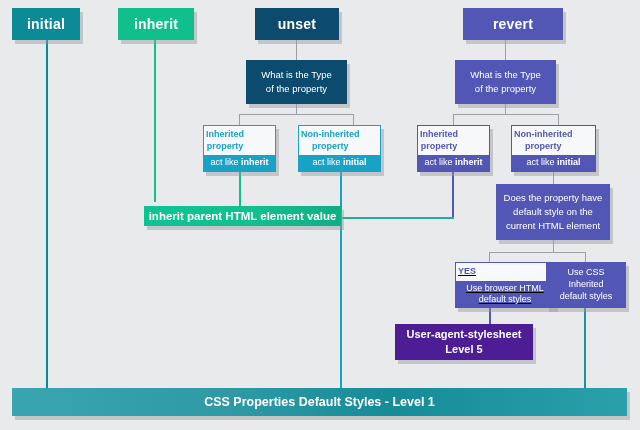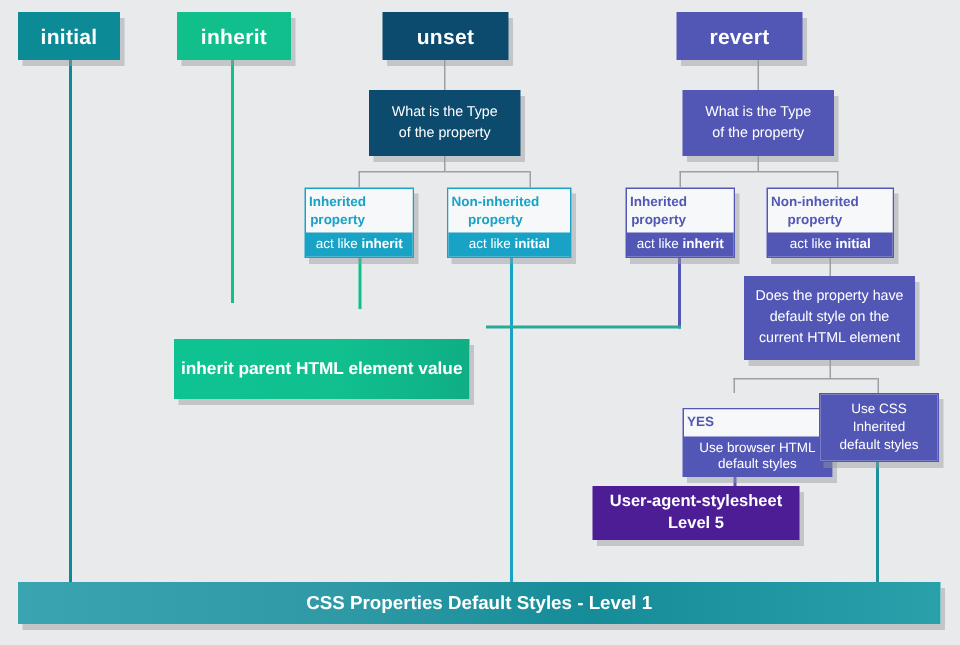--- a/index.html
+++ b/index.html
@@ -146,21 +146,21 @@
   </div>
 
   <div class="box pill c-green" style="left:118px;top:8px;width:76px;height:32px;">
     <span class="t">inherit</span>
   </div>
 
   <div class="box pill c-cyan" style="left:255px;top:8px;width:84px;height:32px;">
     <span class="t">unset</span>
   </div>
 
-  <div class="box pill c-purple" style="left:451px;top:8px;width:84px;height:32px;">
+  <div class="box pill c-purple" style="left:463px;top:8px;width:100px;height:32px;">
     <span class="t">revert</span>
   </div>
 
   <div class="box qbox c-cyan" style="left:246px;top:60px;width:101px;height:44px;">
     <div>
       <span>What is the </span><b>Type</b>
     </div>
     <div>of the property</div>
   </div>
 
@@ -220,21 +220,21 @@
   </div>
 
   <div class="box qbox c-purple" style="left:496px;top:184px;width:114px;height:56px;">
     <div>Does the property have</div>
     <div>
       <b>default style</b><span> on the</span>
     </div>
     <div>current HTML element</div>
   </div>
 
-  <div class="split s-purple" style="left:455px;top:272px;width:100px;height:46px;">
+  <div class="split s-purple" style="left:455px;top:262px;width:100px;height:46px;text-decoration:underline;">
     <div class="head">YES</div>
     <div class="foot">
       <span>
         <span>Use browser HTML</span><br>
         <span>default styles</span>
       </span>
     </div>
   </div>
 
   <div class="split s-purple" style="left:546px;top:262px;width:80px;height:46px;">
@@ -244,21 +244,21 @@
         <span>default styles</span>
       </span>
     </div>
   </div>
 
   <div class="box uabox" style="left:395px;top:324px;width:138px;height:36px;">
     <div>User-agent-stylesheet</div>
     <div>Level 5</div>
   </div>
 
-  <div class="box greenbar" style="left:116px;top:206px;width:197px;height:40px;margin-top:20px;">
+  <div class="box greenbar" style="left:144px;top:206px;width:197px;height:20px;">
     <span>inherit parent HTML element value</span>
   </div>
 
   <div class="level1" style="left:12px;top:388px;width:615px;height:28px;">
     <span>CSS Properties Default Styles - Level 1</span>
   </div>
 
 </div>
 
 </body></html>

